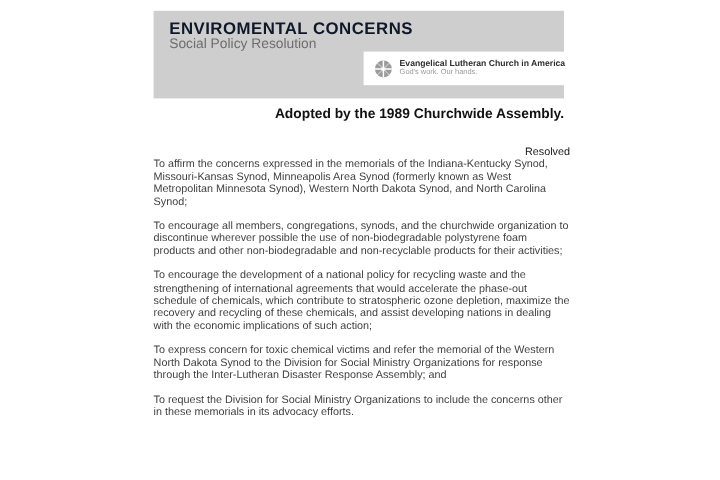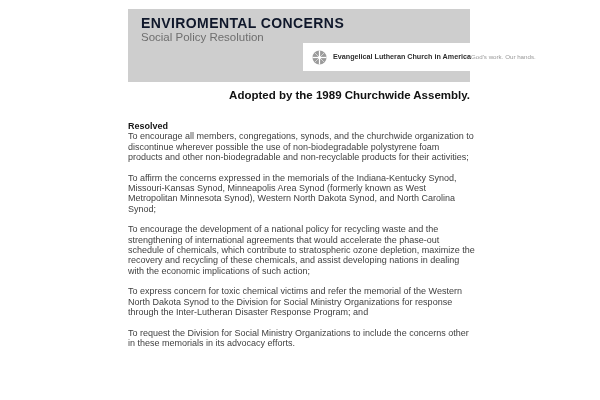--- a/index.html
+++ b/index.html
@@ -42,21 +42,21 @@
     display: flex;
     align-items: center;
     box-sizing: border-box;
     padding-left: 9px;
   }
   .logo-emblem {
     width: 15px; height: 15px;
     flex: 0 0 auto;
     margin-right: 6px;
   }
-  .logo-text { display: flex; flex-direction: row; }
+  .logo-text { display: flex; flex-direction: column; }
   .logo-org {
     font-size: 7.2px;
     font-weight: bold;
     color: #2e2e2e;
     line-height: 8.5px;
     white-space: nowrap;
   }
   .logo-tagline {
     font-size: 6.2px;
     color: #999999;
@@ -74,23 +74,24 @@
   }
   .body-block {
     position: absolute;
     left: 128px; top: 121px;
     width: 347px;
     font-size: 9px;
     line-height: 10.4px;
     color: #3f3f3f;
   }
   .resolved-heading {
-    font-weight: bold;
+    font-weight: normal;
     color: #161616;
     margin: 0;
+    text-align: right;
   }
   .para { margin: 0 0 10px 0; }
   .para:last-child { margin-bottom: 0; }
 </style>
 </head>
 <body>
 
 <div class="header-band">
   <div class="header-text">
     <div class="doc-title">ENVIROMENTAL CONCERNS</div>
@@ -114,19 +115,19 @@
       <span class="logo-tagline">God's work. Our hands.</span>
     </span>
   </div>
 </div>
 
 <div class="adoption-line">Adopted by the 1989 Churchwide Assembly.</div>
 
 <div class="body-block">
   <p class="resolved-heading">Resolved</p>
   <div>
+      <p class="para">To affirm the concerns expressed in the memorials of the Indiana-Kentucky Synod, Missouri-Kansas Synod, Minneapolis Area Synod (formerly known as West Metropolitan Minnesota Synod), Western North Dakota Synod, and North Carolina Synod;</p>
       <p class="para">To encourage all members, congregations, synods, and the churchwide organization to discontinue wherever possible the use of non-biodegradable polystyrene foam products and other non-biodegradable and non-recyclable products for their activities;</p>
-      <p class="para">To affirm the concerns expressed in the memorials of the Indiana-Kentucky Synod, Missouri-Kansas Synod, Minneapolis Area Synod (formerly known as West Metropolitan Minnesota Synod), Western North Dakota Synod, and North Carolina Synod;</p>
       <p class="para">To encourage the development of a national policy for recycling waste and the strengthening of international agreements that would accelerate the phase-out schedule of chemicals, which contribute to stratospheric ozone depletion, maximize the recovery and recycling of these chemicals, and assist developing nations in dealing with the economic implications of such action;</p>
-      <p class="para">To express concern for toxic chemical victims and refer the memorial of the Western North Dakota Synod to the Division for Social Ministry Organizations for response through the Inter-Lutheran Disaster Response Program; and</p>
+      <p class="para">To express concern for toxic chemical victims and refer the memorial of the Western North Dakota Synod to the Division for Social Ministry Organizations for response through the Inter-Lutheran Disaster Response Assembly; and</p>
       <p class="para">To request the Division for Social Ministry Organizations to include the concerns other in these memorials in its advocacy efforts.</p>
     </div>
 </div>
 
 </body></html>

